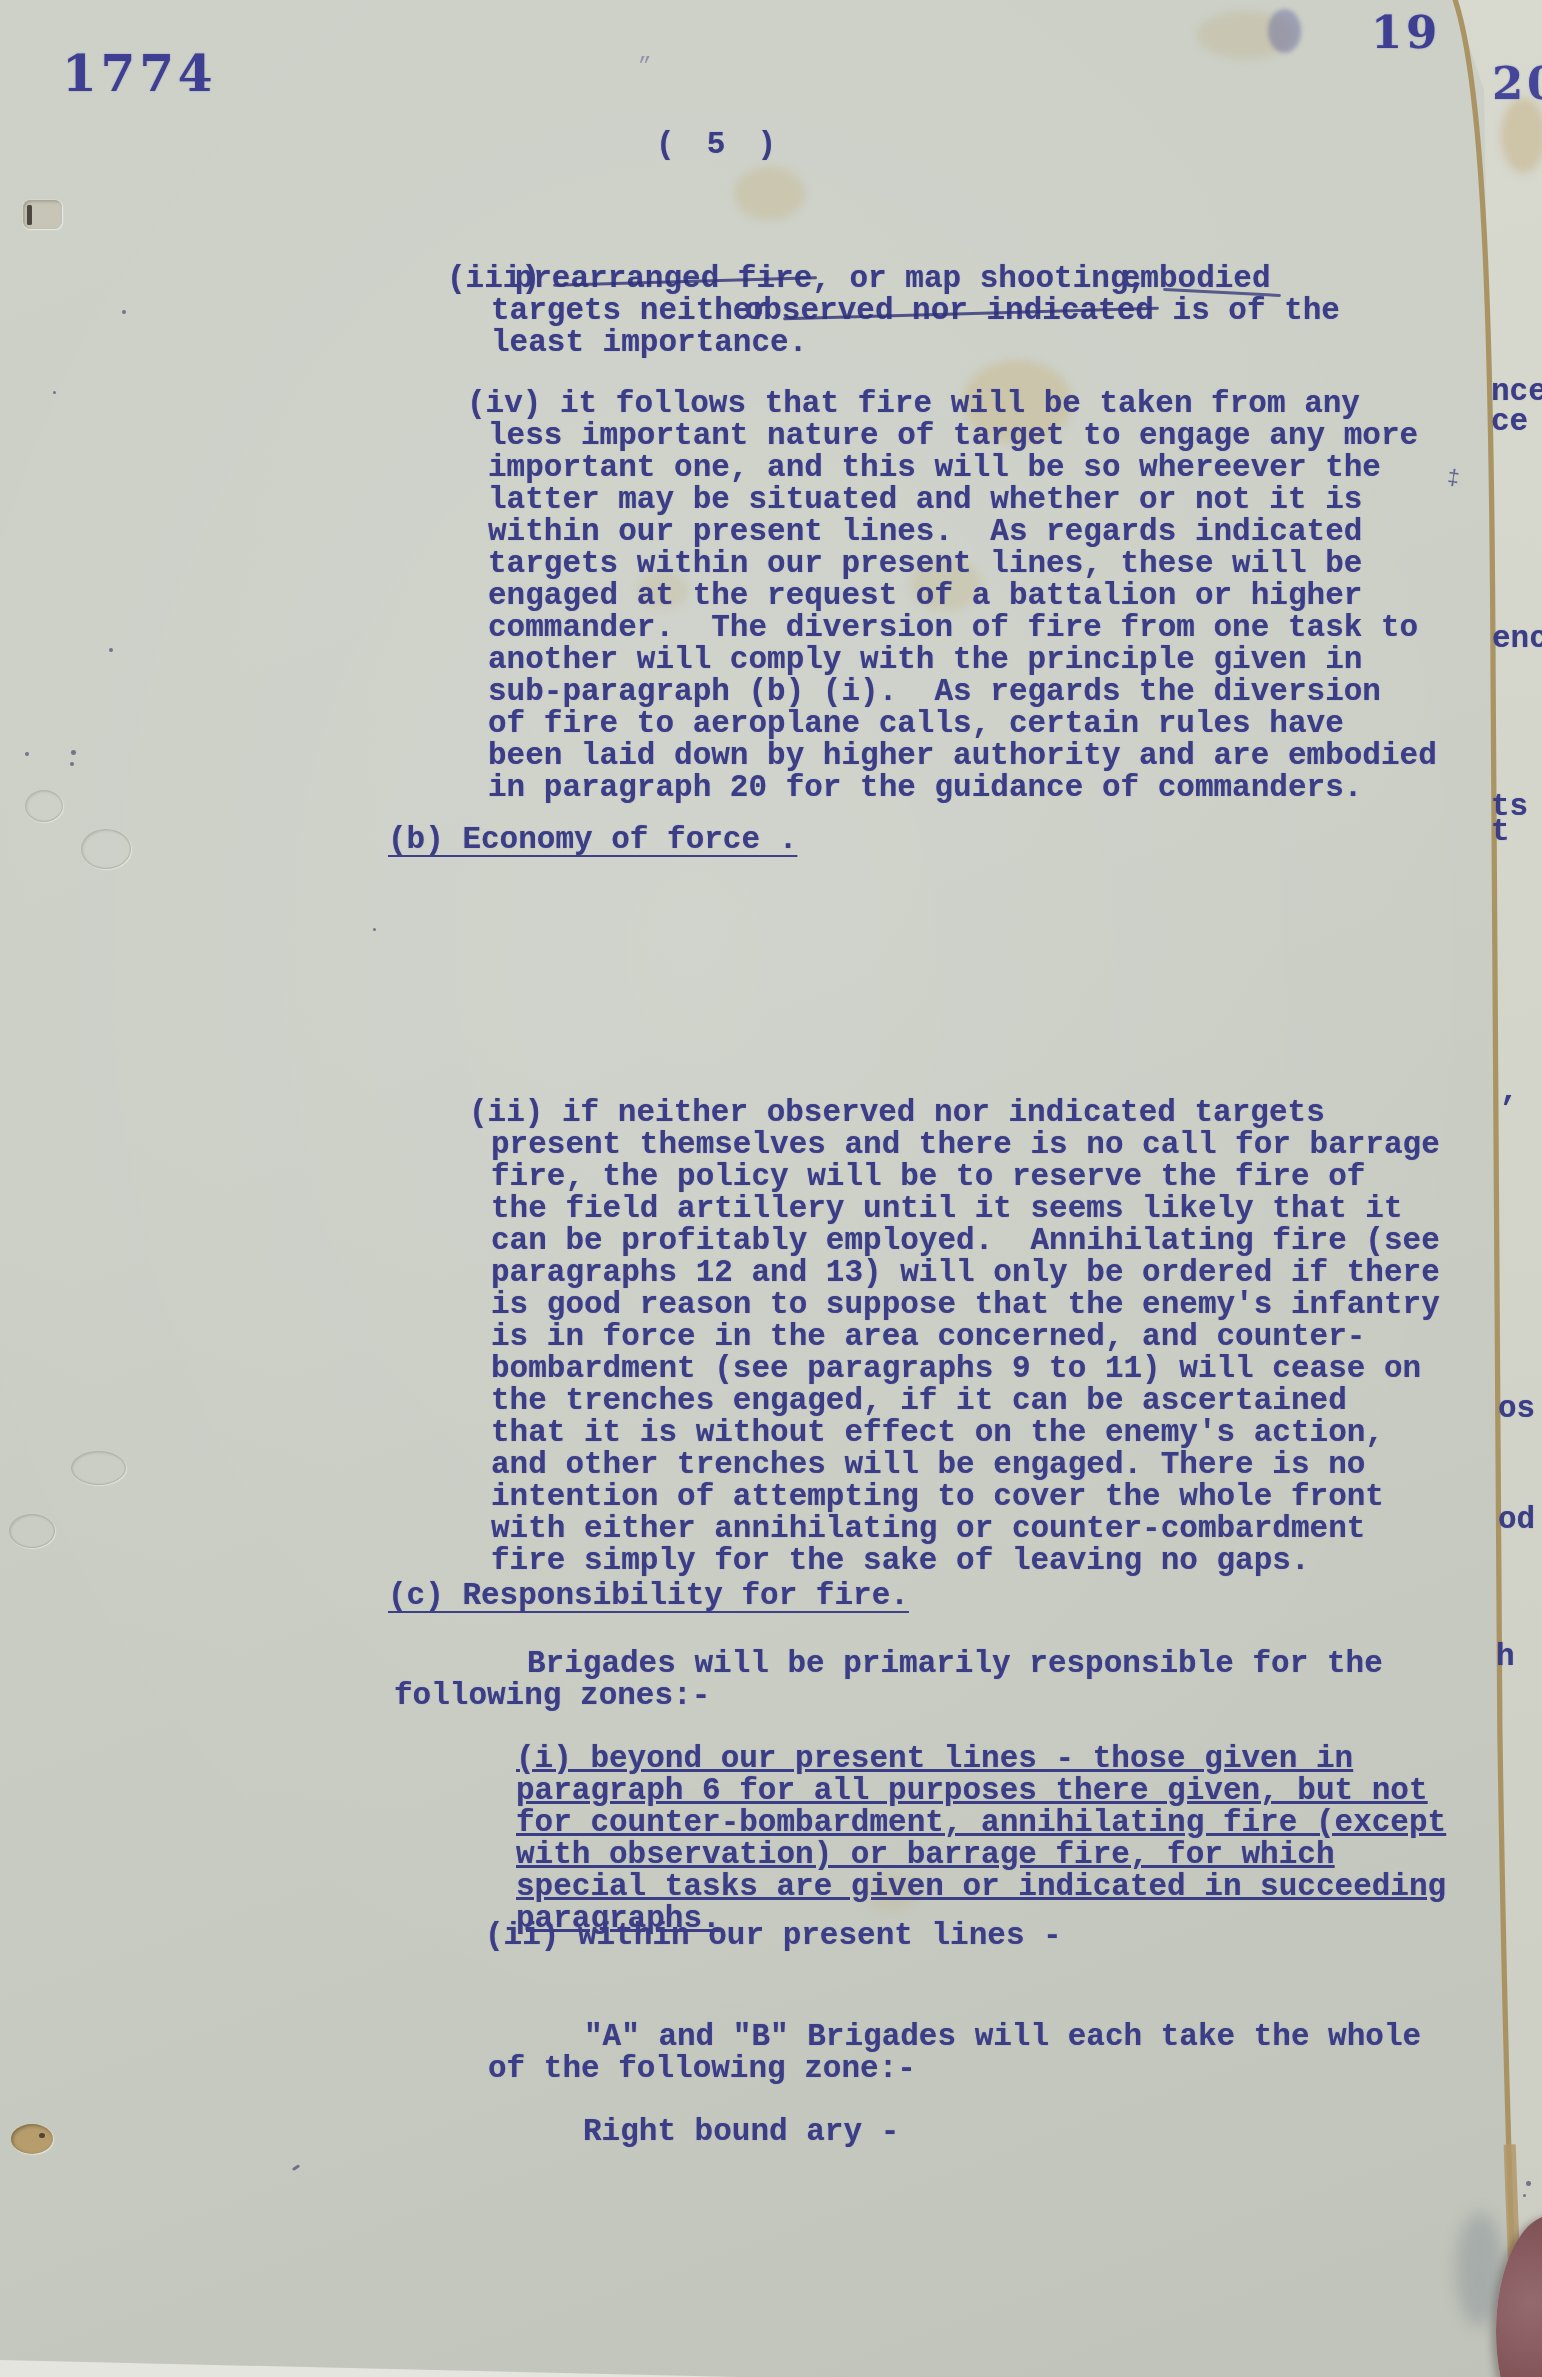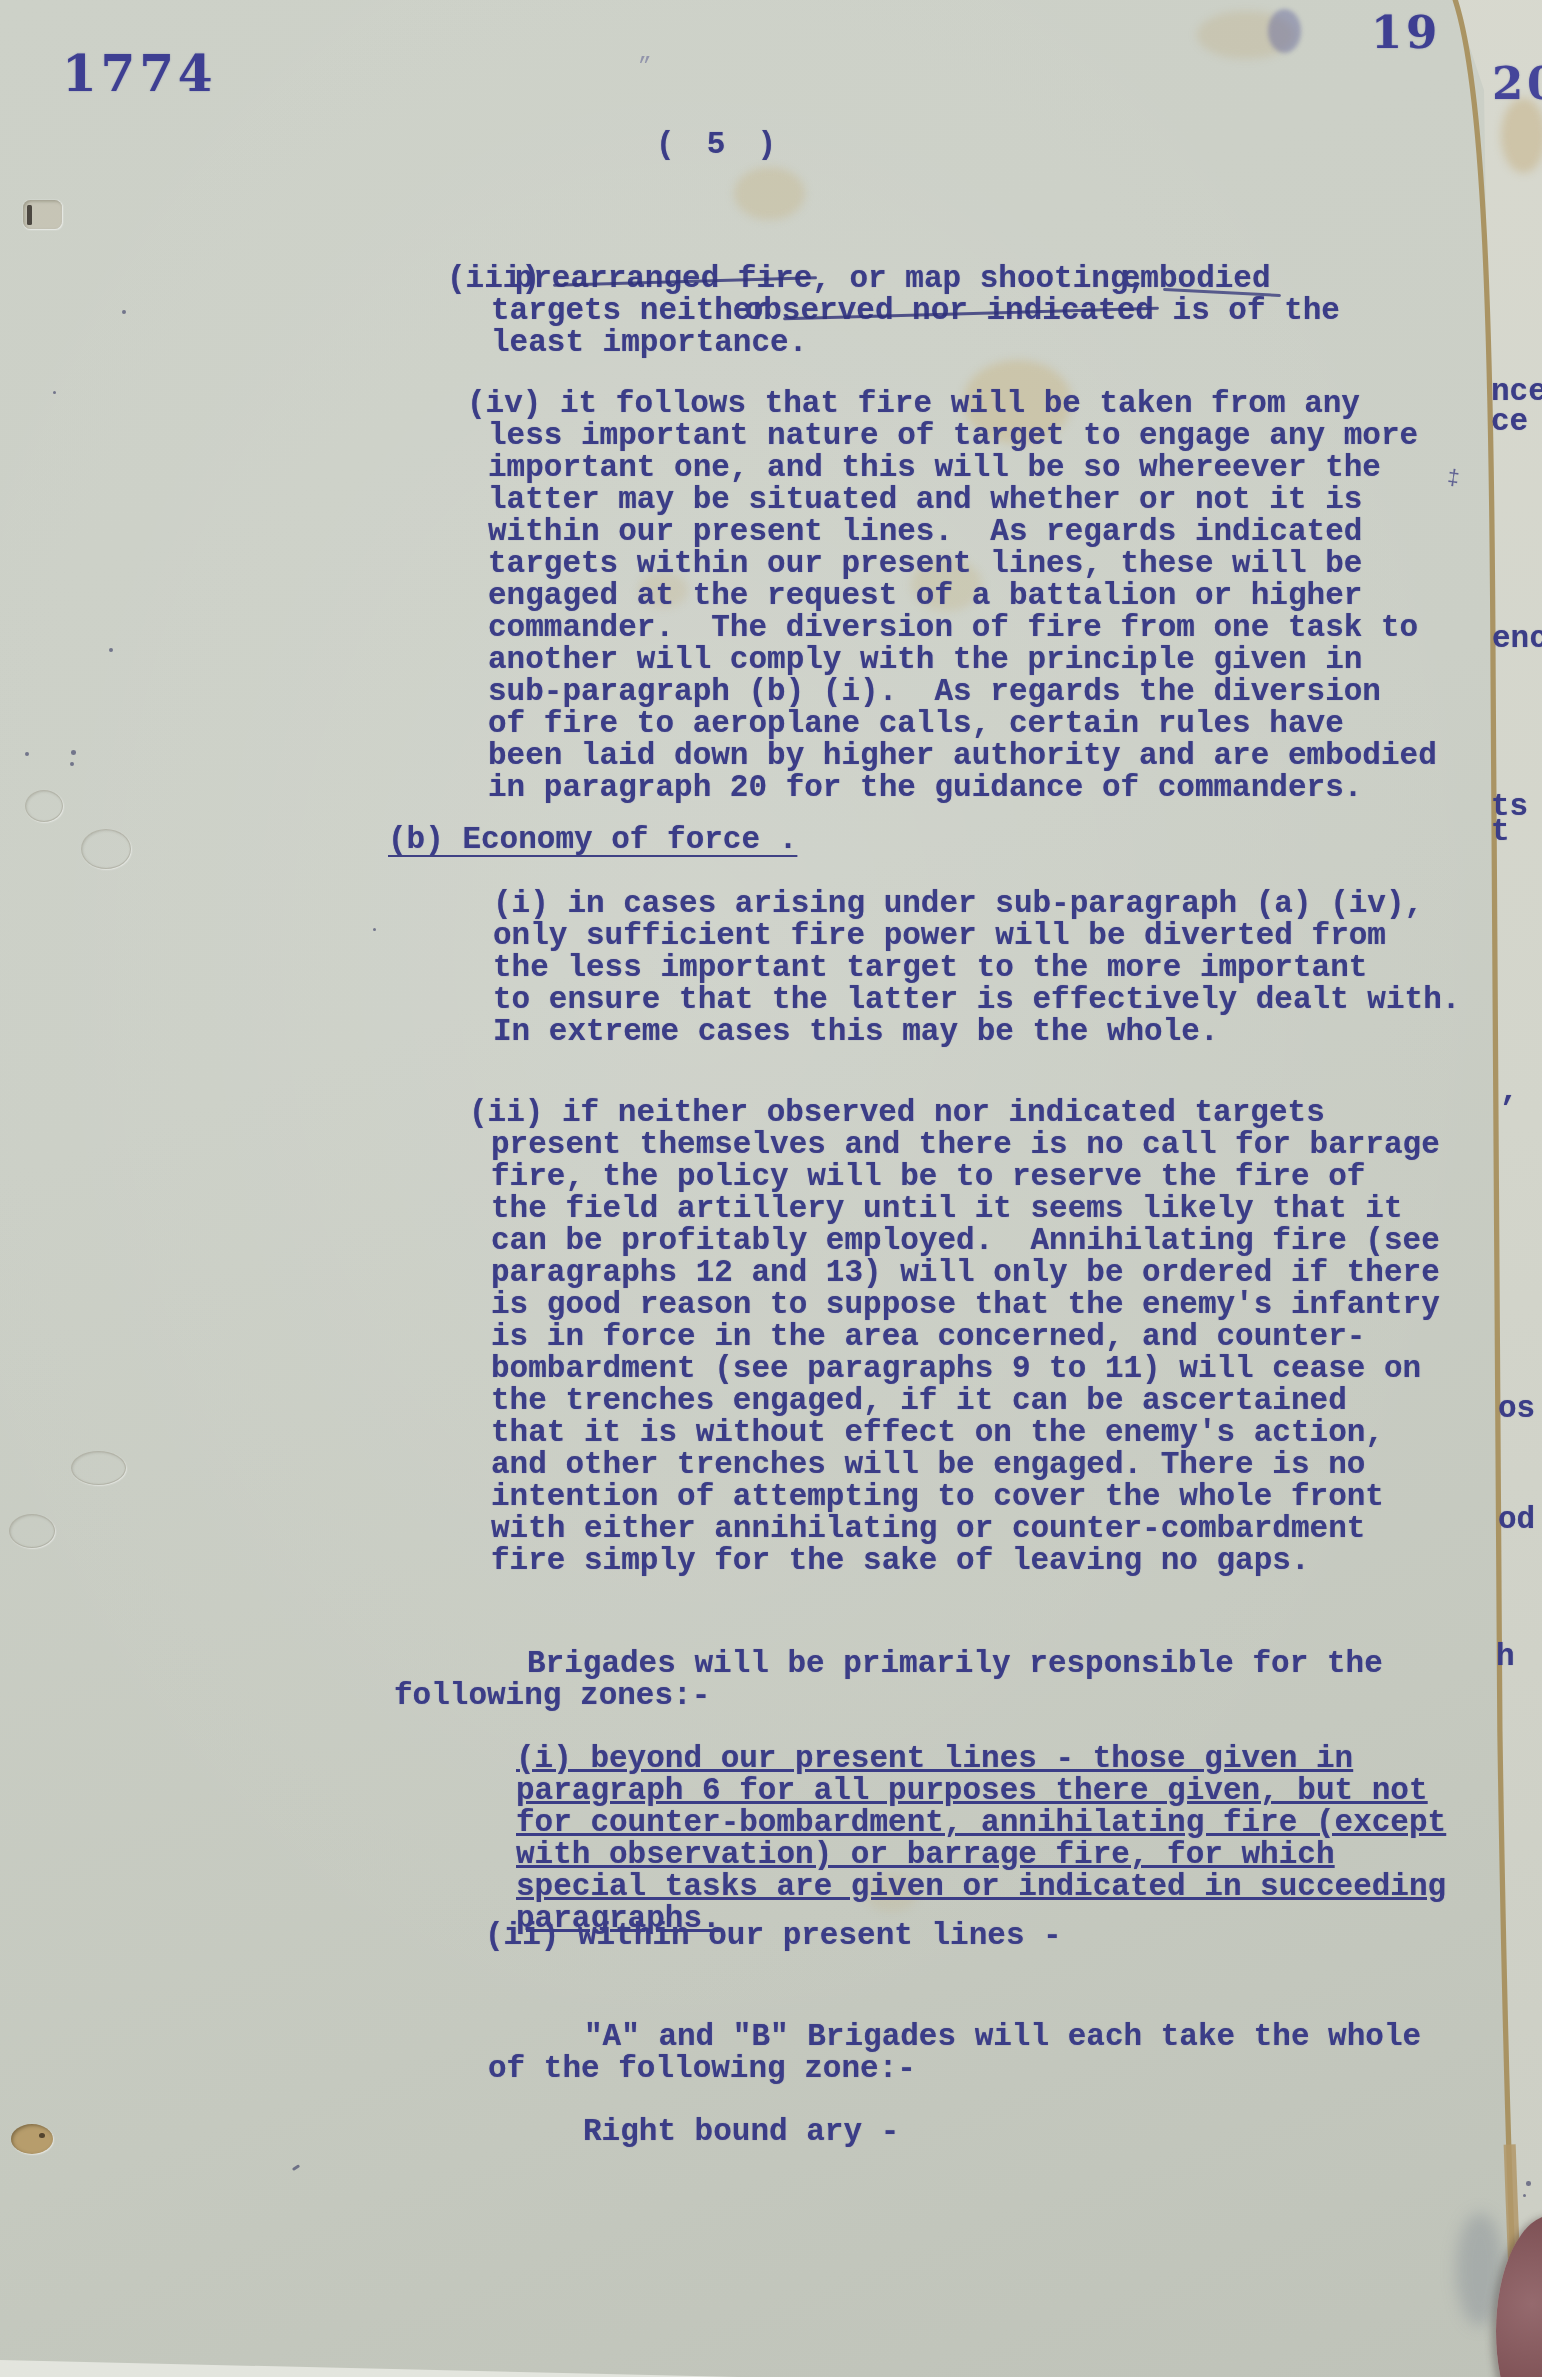--- a/index.html
+++ b/index.html
@@ -137,41 +137,37 @@
 targets within our present lines, these will be
 engaged at the request of a battalion or higher
 commander.  The diversion of fire from one task to
 another will comply with the principle given in
 sub-paragraph (b) (i).  As regards the diversion
 of fire to aeroplane calls, certain rules have
 been laid down by higher authority and are embodied
 in paragraph 20 for the guidance of commanders.</div>
 
   <div class="tblock underlined" style="left:388px;top:824px;">(b) Economy of force .</div>
-  <div class="tblock" style="left:493px;top:888px;">(i) in cases arising under sub-paragraph (a) (iv),
-only sufficient fire power will be diverted from
-the less important target to the more important
-to ensure that the latter is effectively dealt with.
-In extreme cases this may be the whole.</div>
   <div class="tblock" style="left:491px;top:1081px;text-indent:-22px;margin-top:16px;">(ii) if neither observed nor indicated targets
 present themselves and there is no call for barrage
 fire, the policy will be to reserve the fire of
 the field artillery until it seems likely that it
 can be profitably employed.  Annihilating fire (see
 paragraphs 12 and 13) will only be ordered if there
 is good reason to suppose that the enemy's infantry
 is in force in the area concerned, and counter-
 bombardment (see paragraphs 9 to 11) will cease on
 the trenches engaged, if it can be ascertained
 that it is without effect on the enemy's action,
 and other trenches will be engaged. There is no
 intention of attempting to cover the whole front
 with either annihilating or counter-combardment
 fire simply for the sake of leaving no gaps.</div>
 
+  <div class="tblock underlined" style="left:388px;top:1580px;">(c) Responsibility for fire.</div>
   <div class="tblock" style="left:394px;top:1648px;text-indent:133px;">Brigades will be primarily responsible for the
 following zones:-</div>
   <div class="tblock" style="left:516px;top:1743px;text-decoration:underline;">(i) beyond our present lines - those given in
 paragraph 6 for all purposes there given, but not
 for counter-bombardment, annihilating fire (except
 with observation) or barrage fire, for which
 special tasks are given or indicated in succeeding
 paragraphs.</div>
   <div class="tblock" style="left:469px;top:1920px;margin-left:16px;">(ii) within our present lines -</div>
   <div class="tblock" style="left:488px;top:2021px;text-indent:96px;">"A" and "B" Brigades will each take the whole

